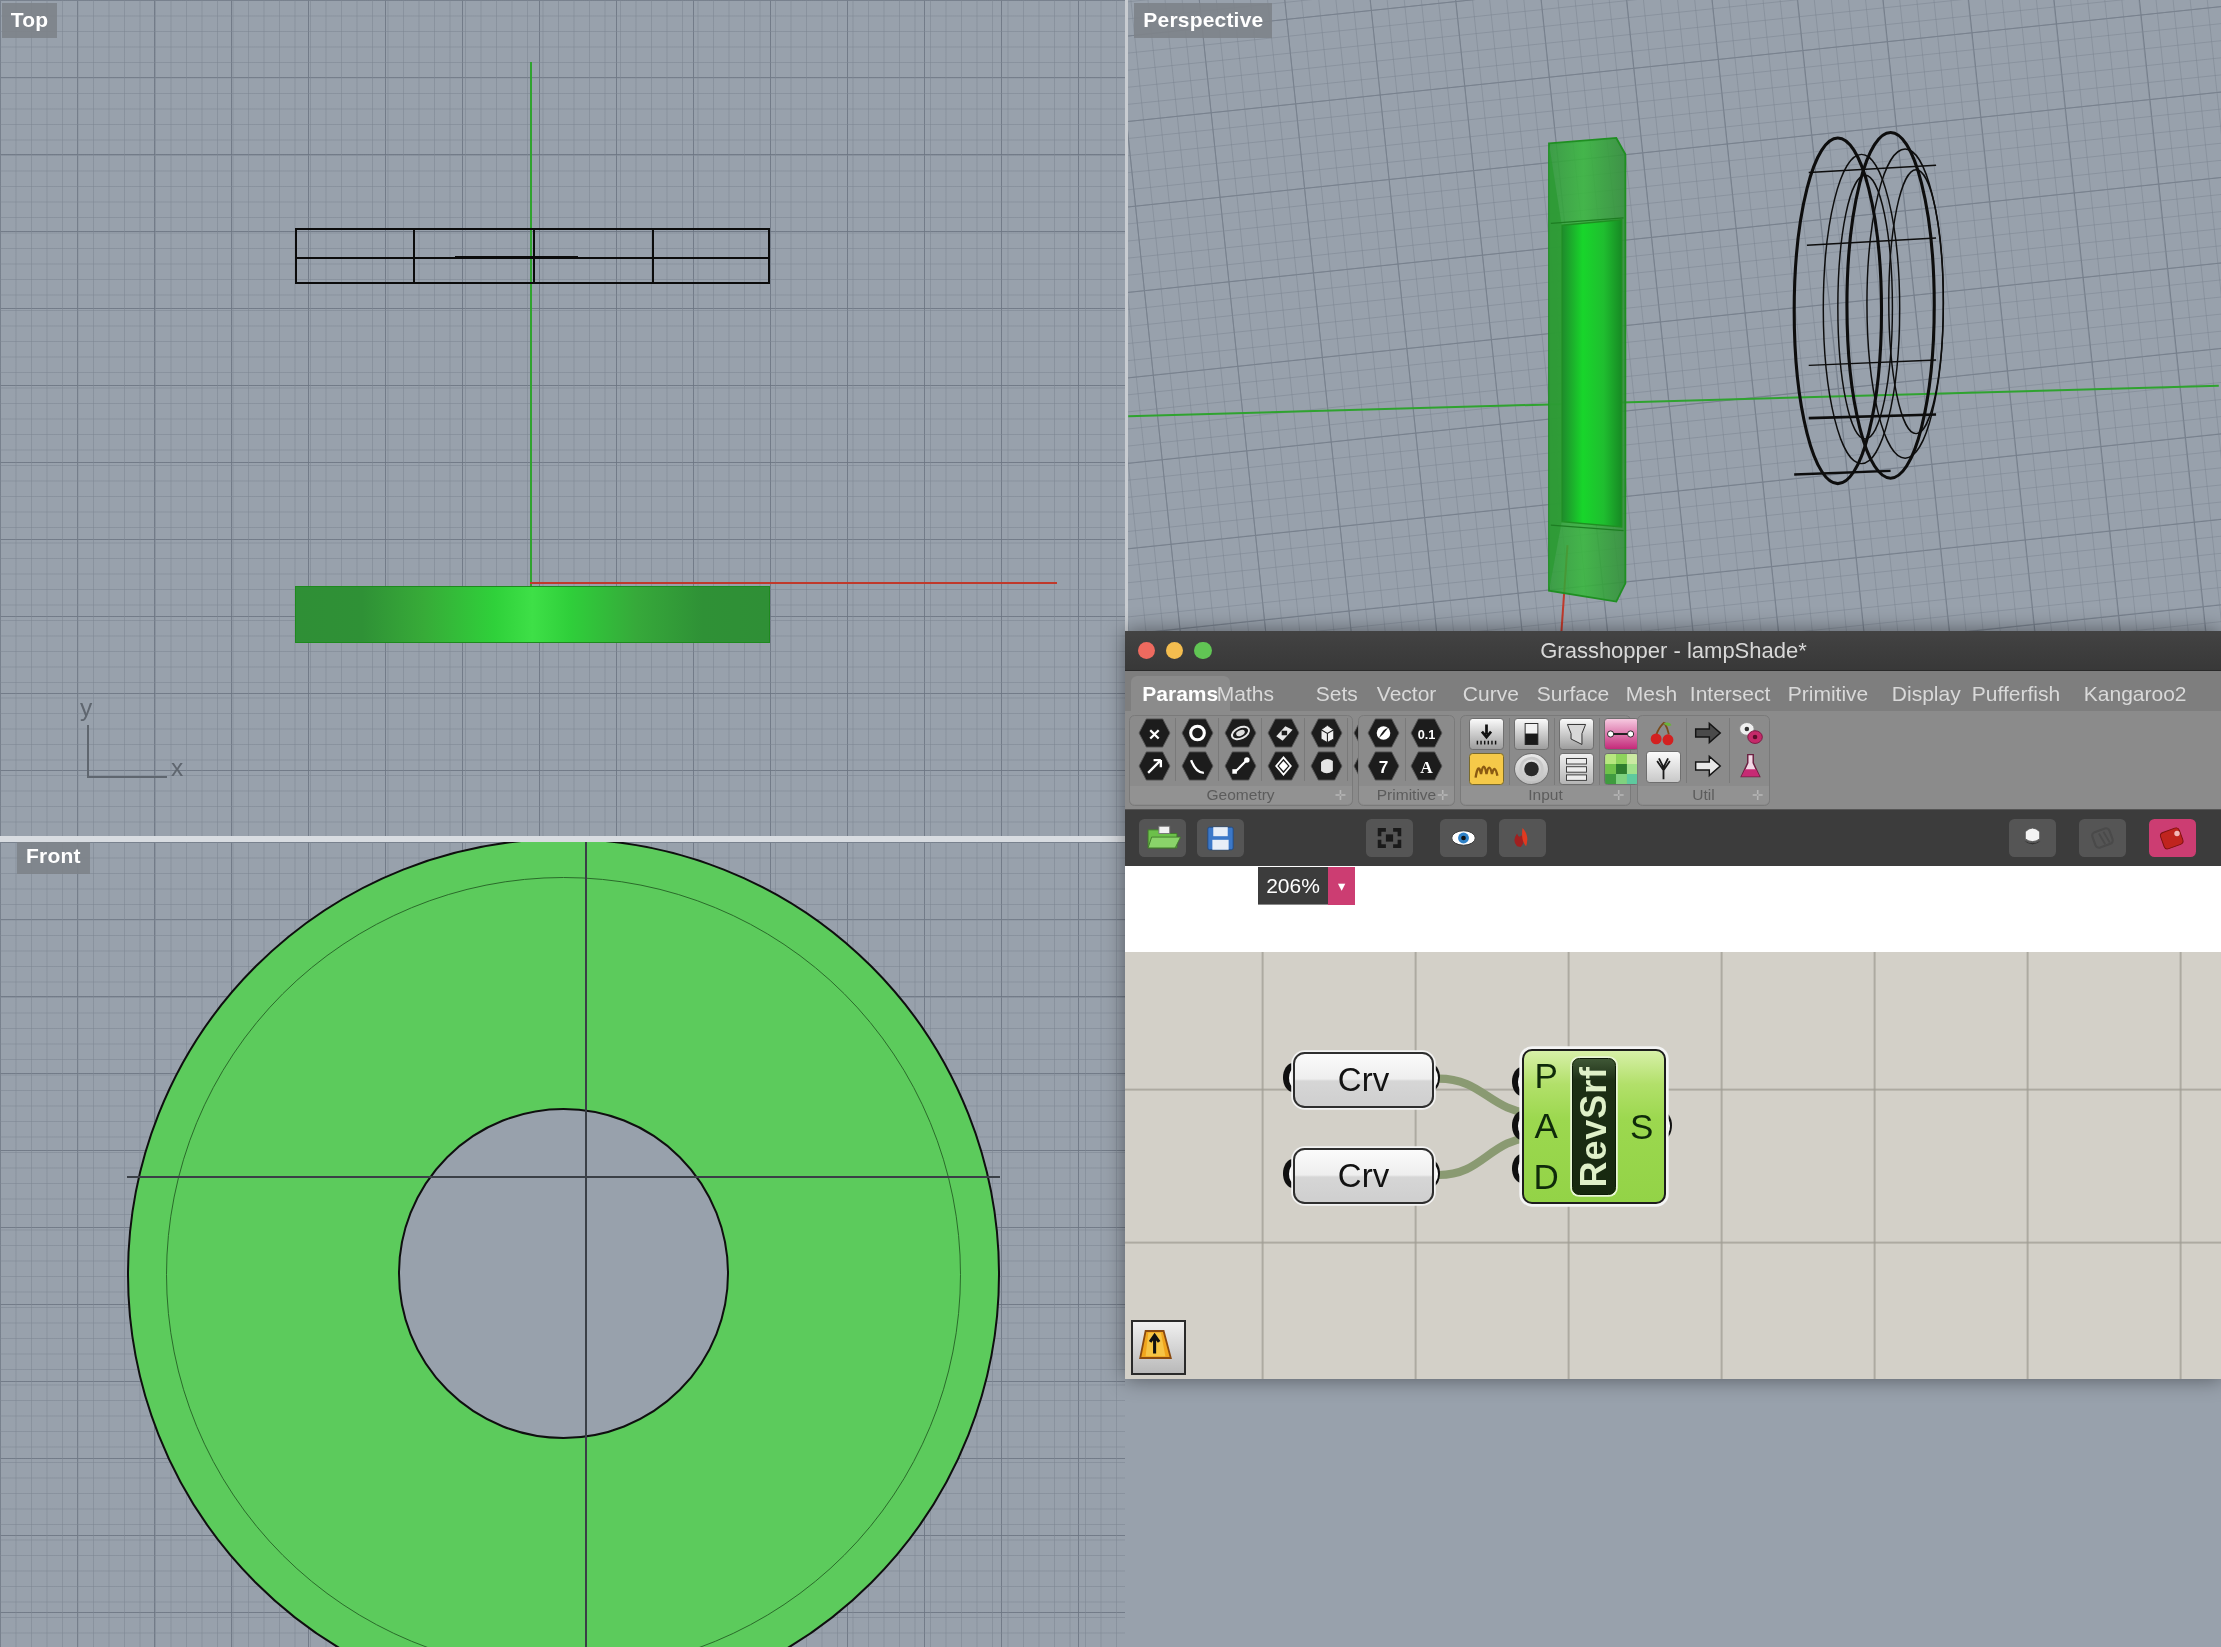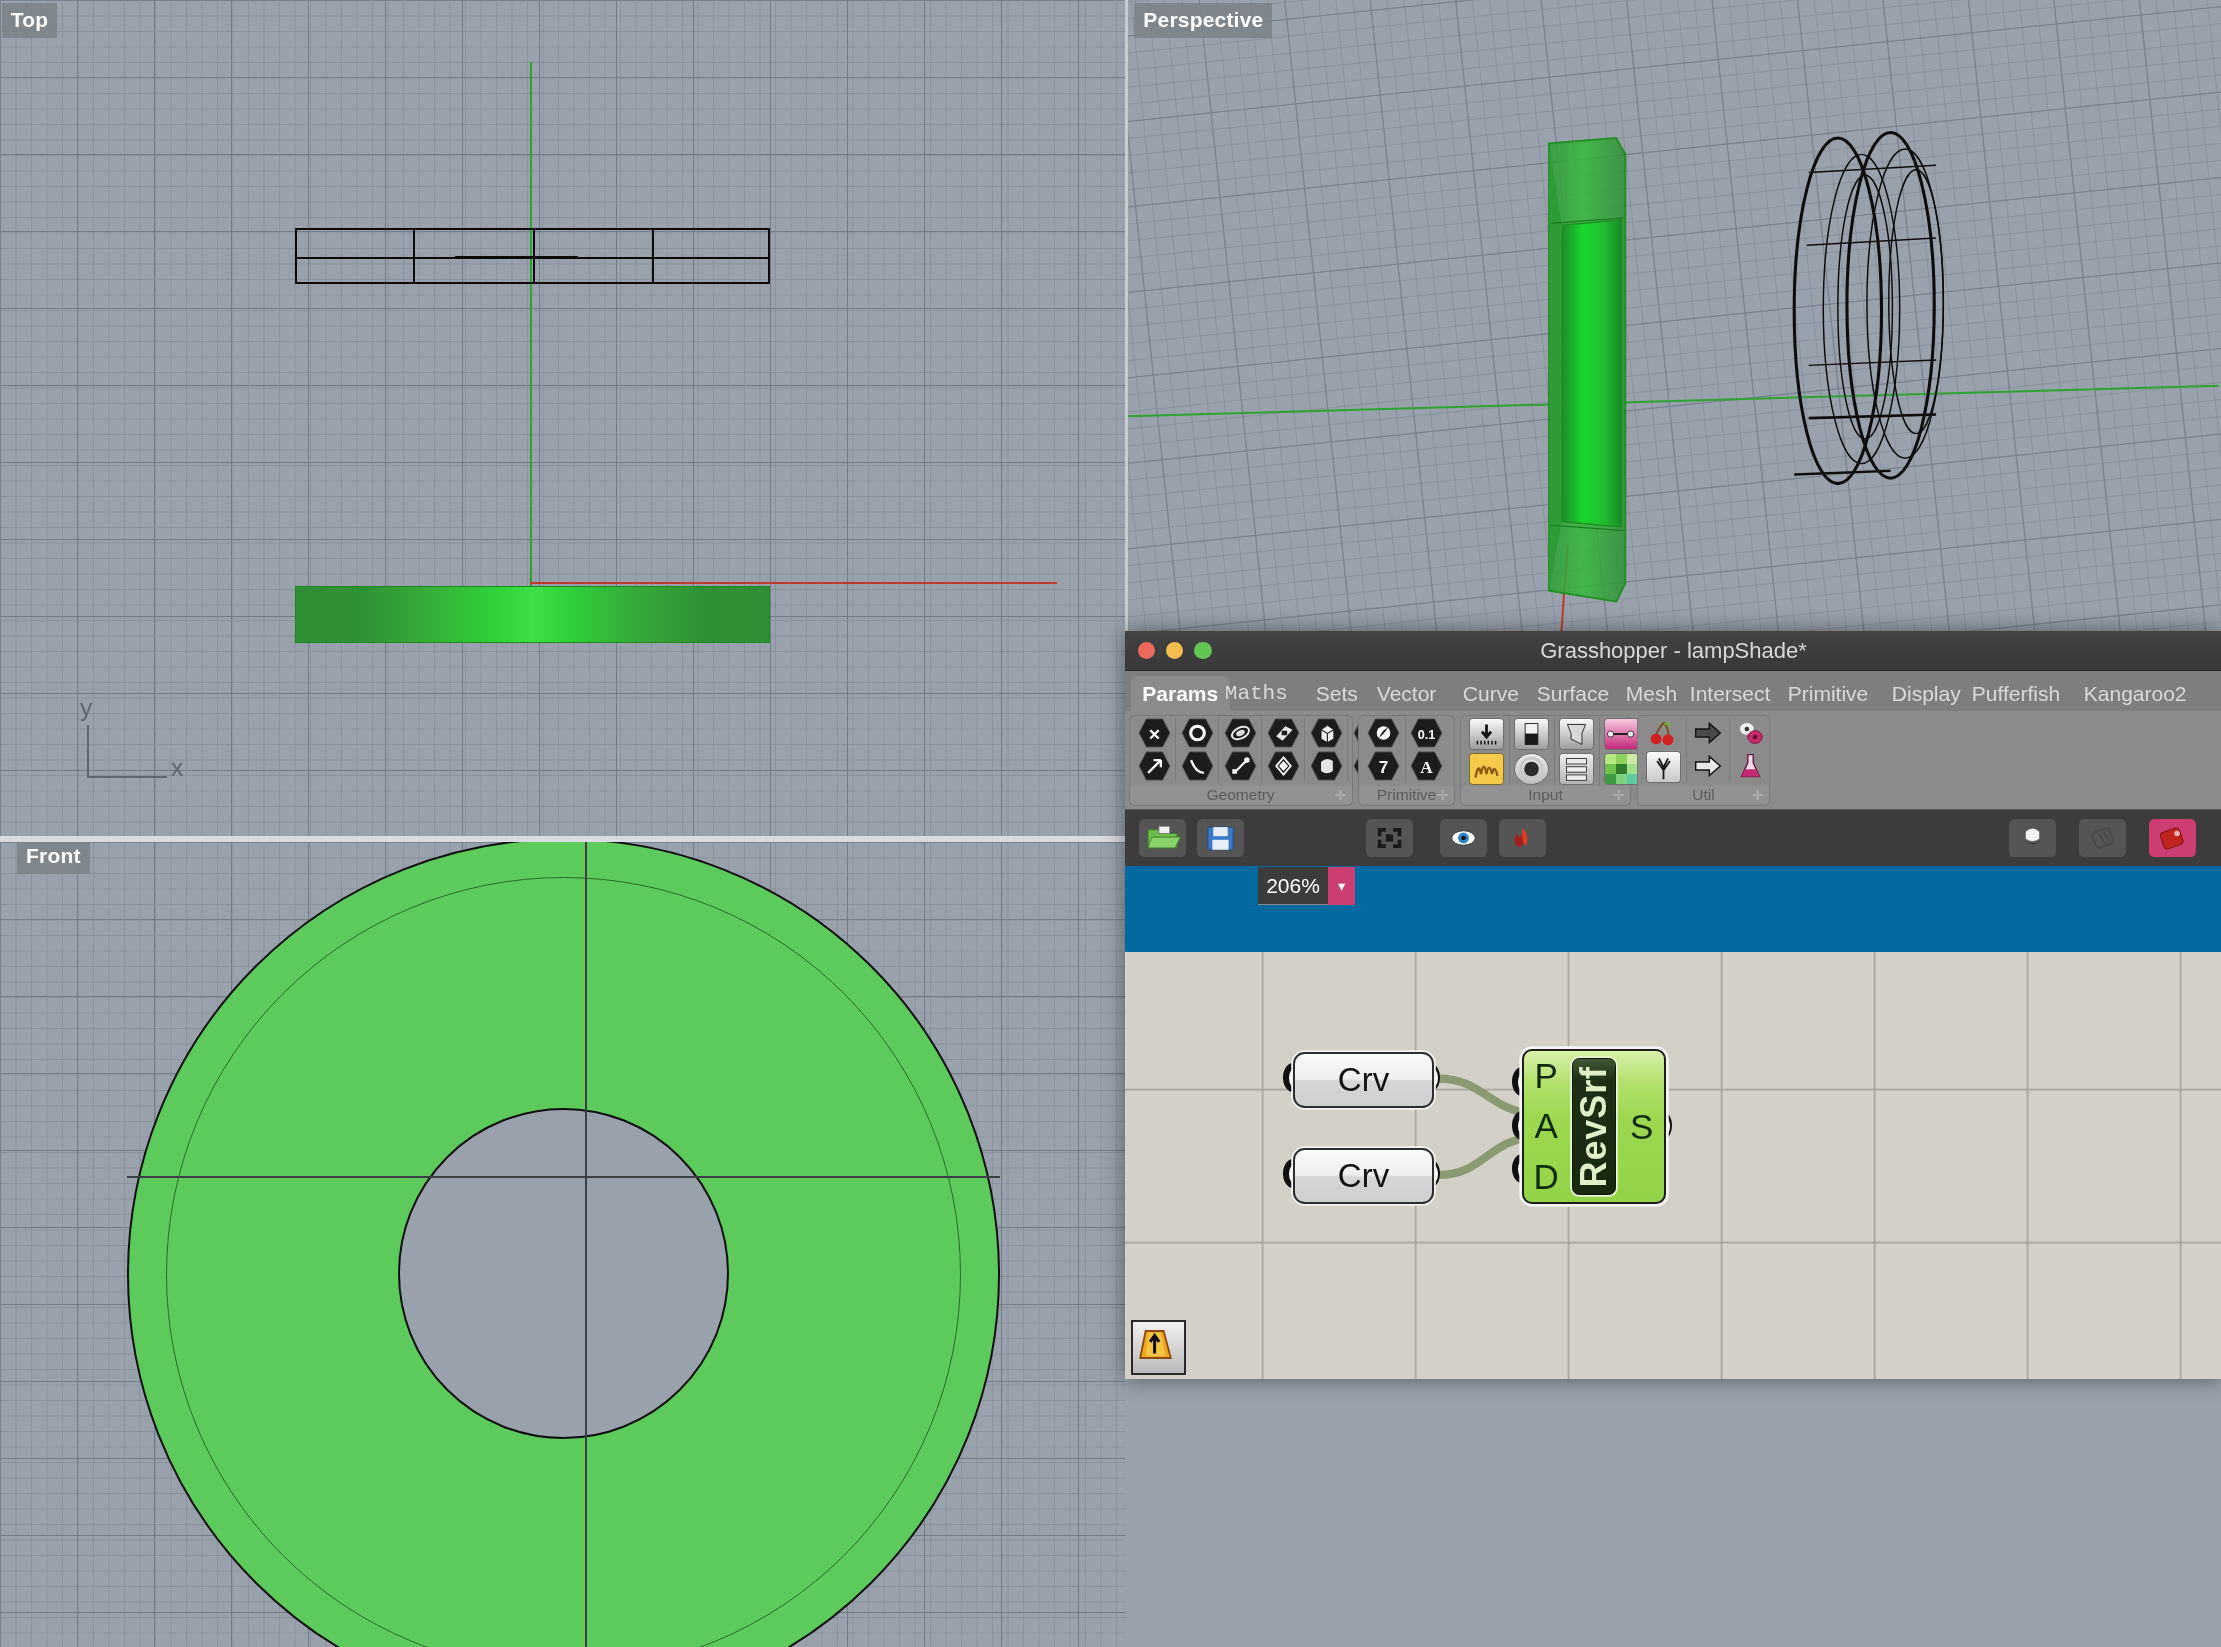--- a/index.html
+++ b/index.html
@@ -40,21 +40,21 @@
   .persp-solid{position:absolute;}
 
   
   .annulus-outer{position:absolute;border-radius:50%;background:#5ccb5c;border:2.3px solid #0f0f0f;box-sizing:border-box;}
   .annulus-inner{position:absolute;border-radius:50%;background:#98a1ac;border:2.3px solid #0f0f0f;box-sizing:border-box;}
   .annulus-mid{position:absolute;border-radius:50%;border:1.3px solid #2a6b2a;box-sizing:border-box;}
   .xhair{position:absolute;background:#3a3f46;}
 
   
   #gh{position:absolute;left:1125px;top:631px;width:1097px;height:748px;
-      background:#0369a1;box-shadow:0 0 20px rgba(0,0,0,.45);overflow:hidden;}
+      background:#ffffff;box-shadow:0 0 20px rgba(0,0,0,.45);overflow:hidden;}
   .gh-titlebar{height:39px;background:linear-gradient(to bottom,#434343,#383838);
     position:relative;border-bottom:0.9px solid #2a2a2a;}
   .gh-title{position:absolute;left:0;right:0;top:0;line-height:39px;text-align:center;
     color:#d8d8d8;font-size:22px;}
   .traffic{position:absolute;top:11px;display:flex;gap:11px;left:12.7px;}
   .tl{width:17.3px;height:17.3px;border-radius:50%;}
   .tl.red{background:#ee6a5f;}.tl.yel{background:#f4bd4f;}.tl.grn{background:#61c554;}
 
   .gh-tabs{height:40px;background:#7e7e7e;position:relative;}
   .gh-tab{position:absolute;top:4.5px;height:35px;line-height:35px;padding:0 11.8px;
@@ -215,21 +215,21 @@
     <div class="traffic">
       <div class="tl red"></div>
       <div class="tl yel"></div>
       <div class="tl grn"></div>
     </div>
     <div class="gh-title">Grasshopper - lampShade*</div>
   </div>
 
   <div class="gh-tabs">
     <div class="gh-tab active" style="left:5.5px;">Params</div>
-    <div class="gh-tab" style="left:88px;font-family:Liberation Mono, monospace;">Maths</div>
+    <div class="gh-tab" style="left:80px;">Maths</div>
     <div class="gh-tab" style="left:179px;">Sets</div>
     <div class="gh-tab" style="left:240px;">Vector</div>
     <div class="gh-tab" style="left:326px;">Curve</div>
     <div class="gh-tab" style="left:400px;">Surface</div>
     <div class="gh-tab" style="left:489px;">Mesh</div>
     <div class="gh-tab" style="left:553px;">Intersect</div>
     <div class="gh-tab" style="left:651px;">Primitive</div>
     <div class="gh-tab" style="left:755px;">Display</div>
     <div class="gh-tab" style="left:835px;">Pufferfish</div>
     <div class="gh-tab" style="left:947px;">Kangaroo2</div>

